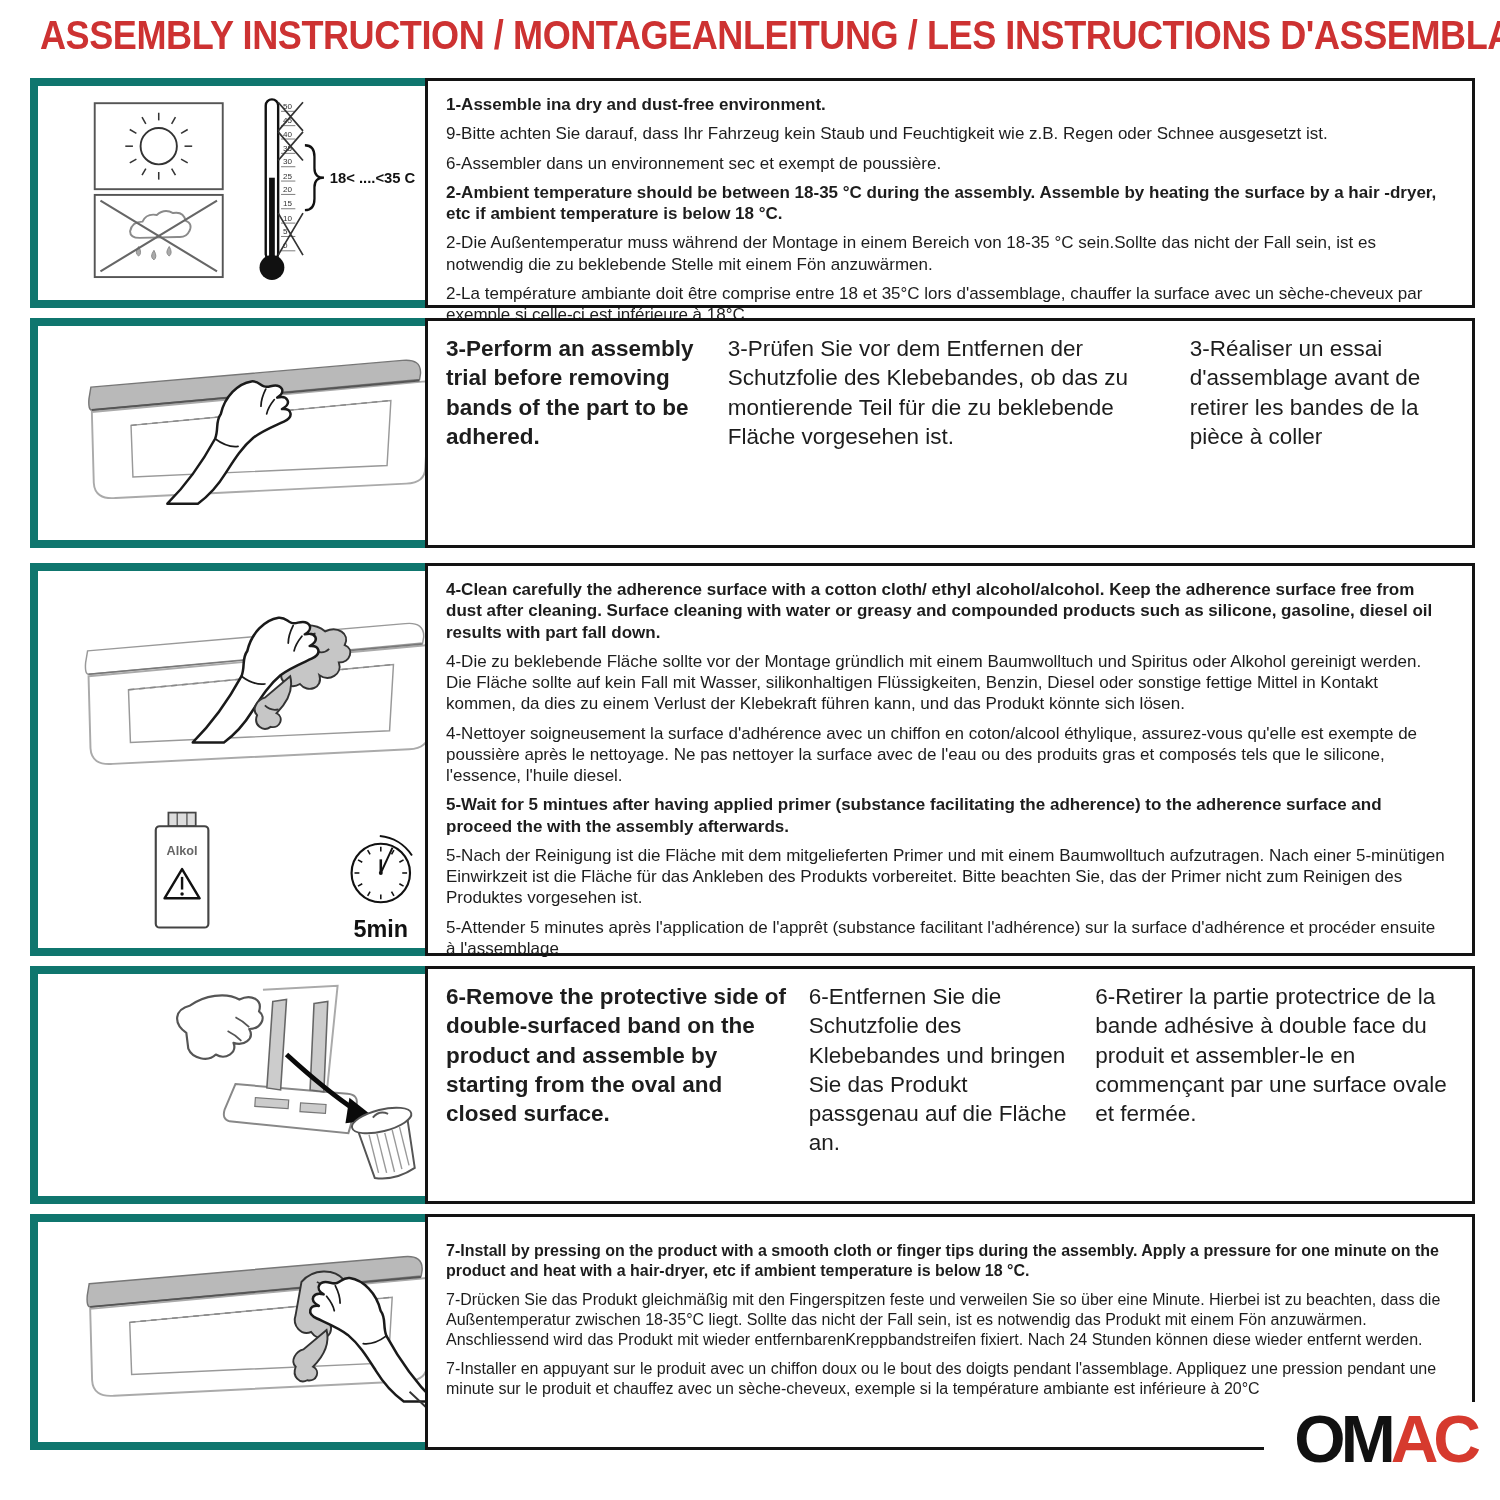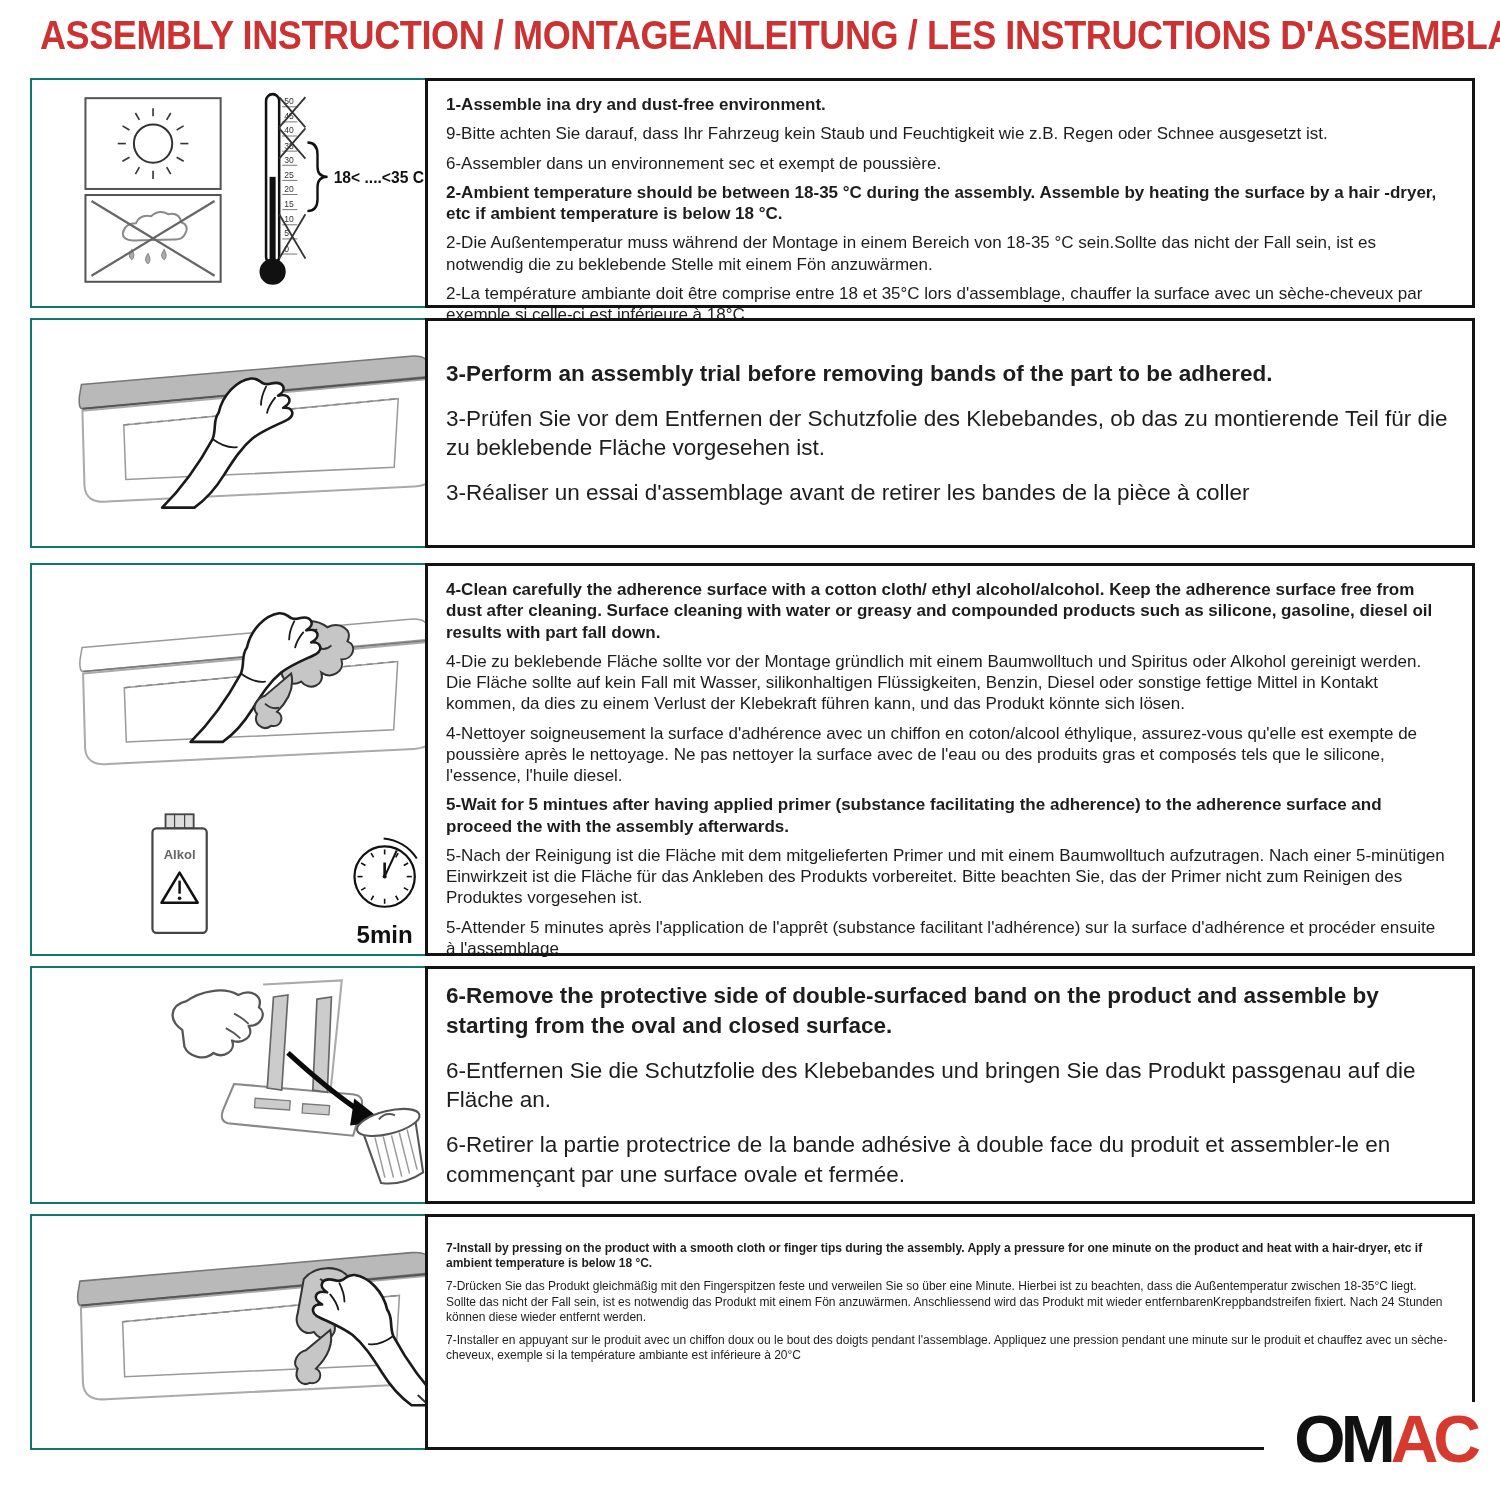--- a/index.html
+++ b/index.html
@@ -1,31 +1,31 @@
 <!DOCTYPE html>
 <html><head>
 <meta charset="utf-8">
 <style>
   html,body{margin:0;padding:0;width:1500px;height:1500px;background:#fff;overflow:hidden;
     font-family:"Liberation Sans",sans-serif;color:#1d1d1d;position:relative}
   .title{position:absolute;left:40px;top:12px;margin:0;font-size:41px;font-weight:bold;
     color:#cd3232;white-space:nowrap;letter-spacing:-.5px;transform:scaleX(.88);transform-origin:left top}
   .row{position:absolute;left:30px;width:1445px}
-  .illus-box{position:absolute;left:0;top:0;width:460px;height:100%;border:2px solid #0f766e;
+  .illus-box{position:absolute;left:0;top:0;width:460px;height:100%;border:8px solid #0f766e;
     box-sizing:border-box;background:#fff}
   .illus-box svg{display:block;width:100%;height:100%}
   .text-box{position:absolute;left:395px;top:0;width:1050px;height:100%;border:3px solid #131313;
     box-sizing:border-box;background:#fff;padding:5px 16px 5px 10px}
   .text-box p{margin:8px}
   .b{font-weight:700}
   .gap{margin-top:20px}
   .fs-s{font-size:17px;line-height:1.25}
   .fs-l{font-size:22.5px;line-height:1.3}
-  .fs-m{font-size:12px;line-height:1.27}
-  .vcenter{display:flex;flex-direction:column;justify-content:center}
+  .fs-m{font-size:16px;line-height:1.27}
+  .vcenter{display:flex;flex-direction:row;justify-content:center}
   .pt{padding-top:16px}
   .logo{position:absolute;right:22px;top:1402px;background:#fff;padding:4px 2px 4px 30px;
     font-weight:700;font-size:66px;line-height:1;letter-spacing:-5px;z-index:5}
   .logo .red{color:#d63a2e}
   .logo .blk{color:#111}
 </style>
 </head>
 <body>
 
 <h1 class="title">ASSEMBLY INSTRUCTION / MONTAGEANLEITUNG / LES INSTRUCTIONS D'ASSEMBLAGE</h1>

